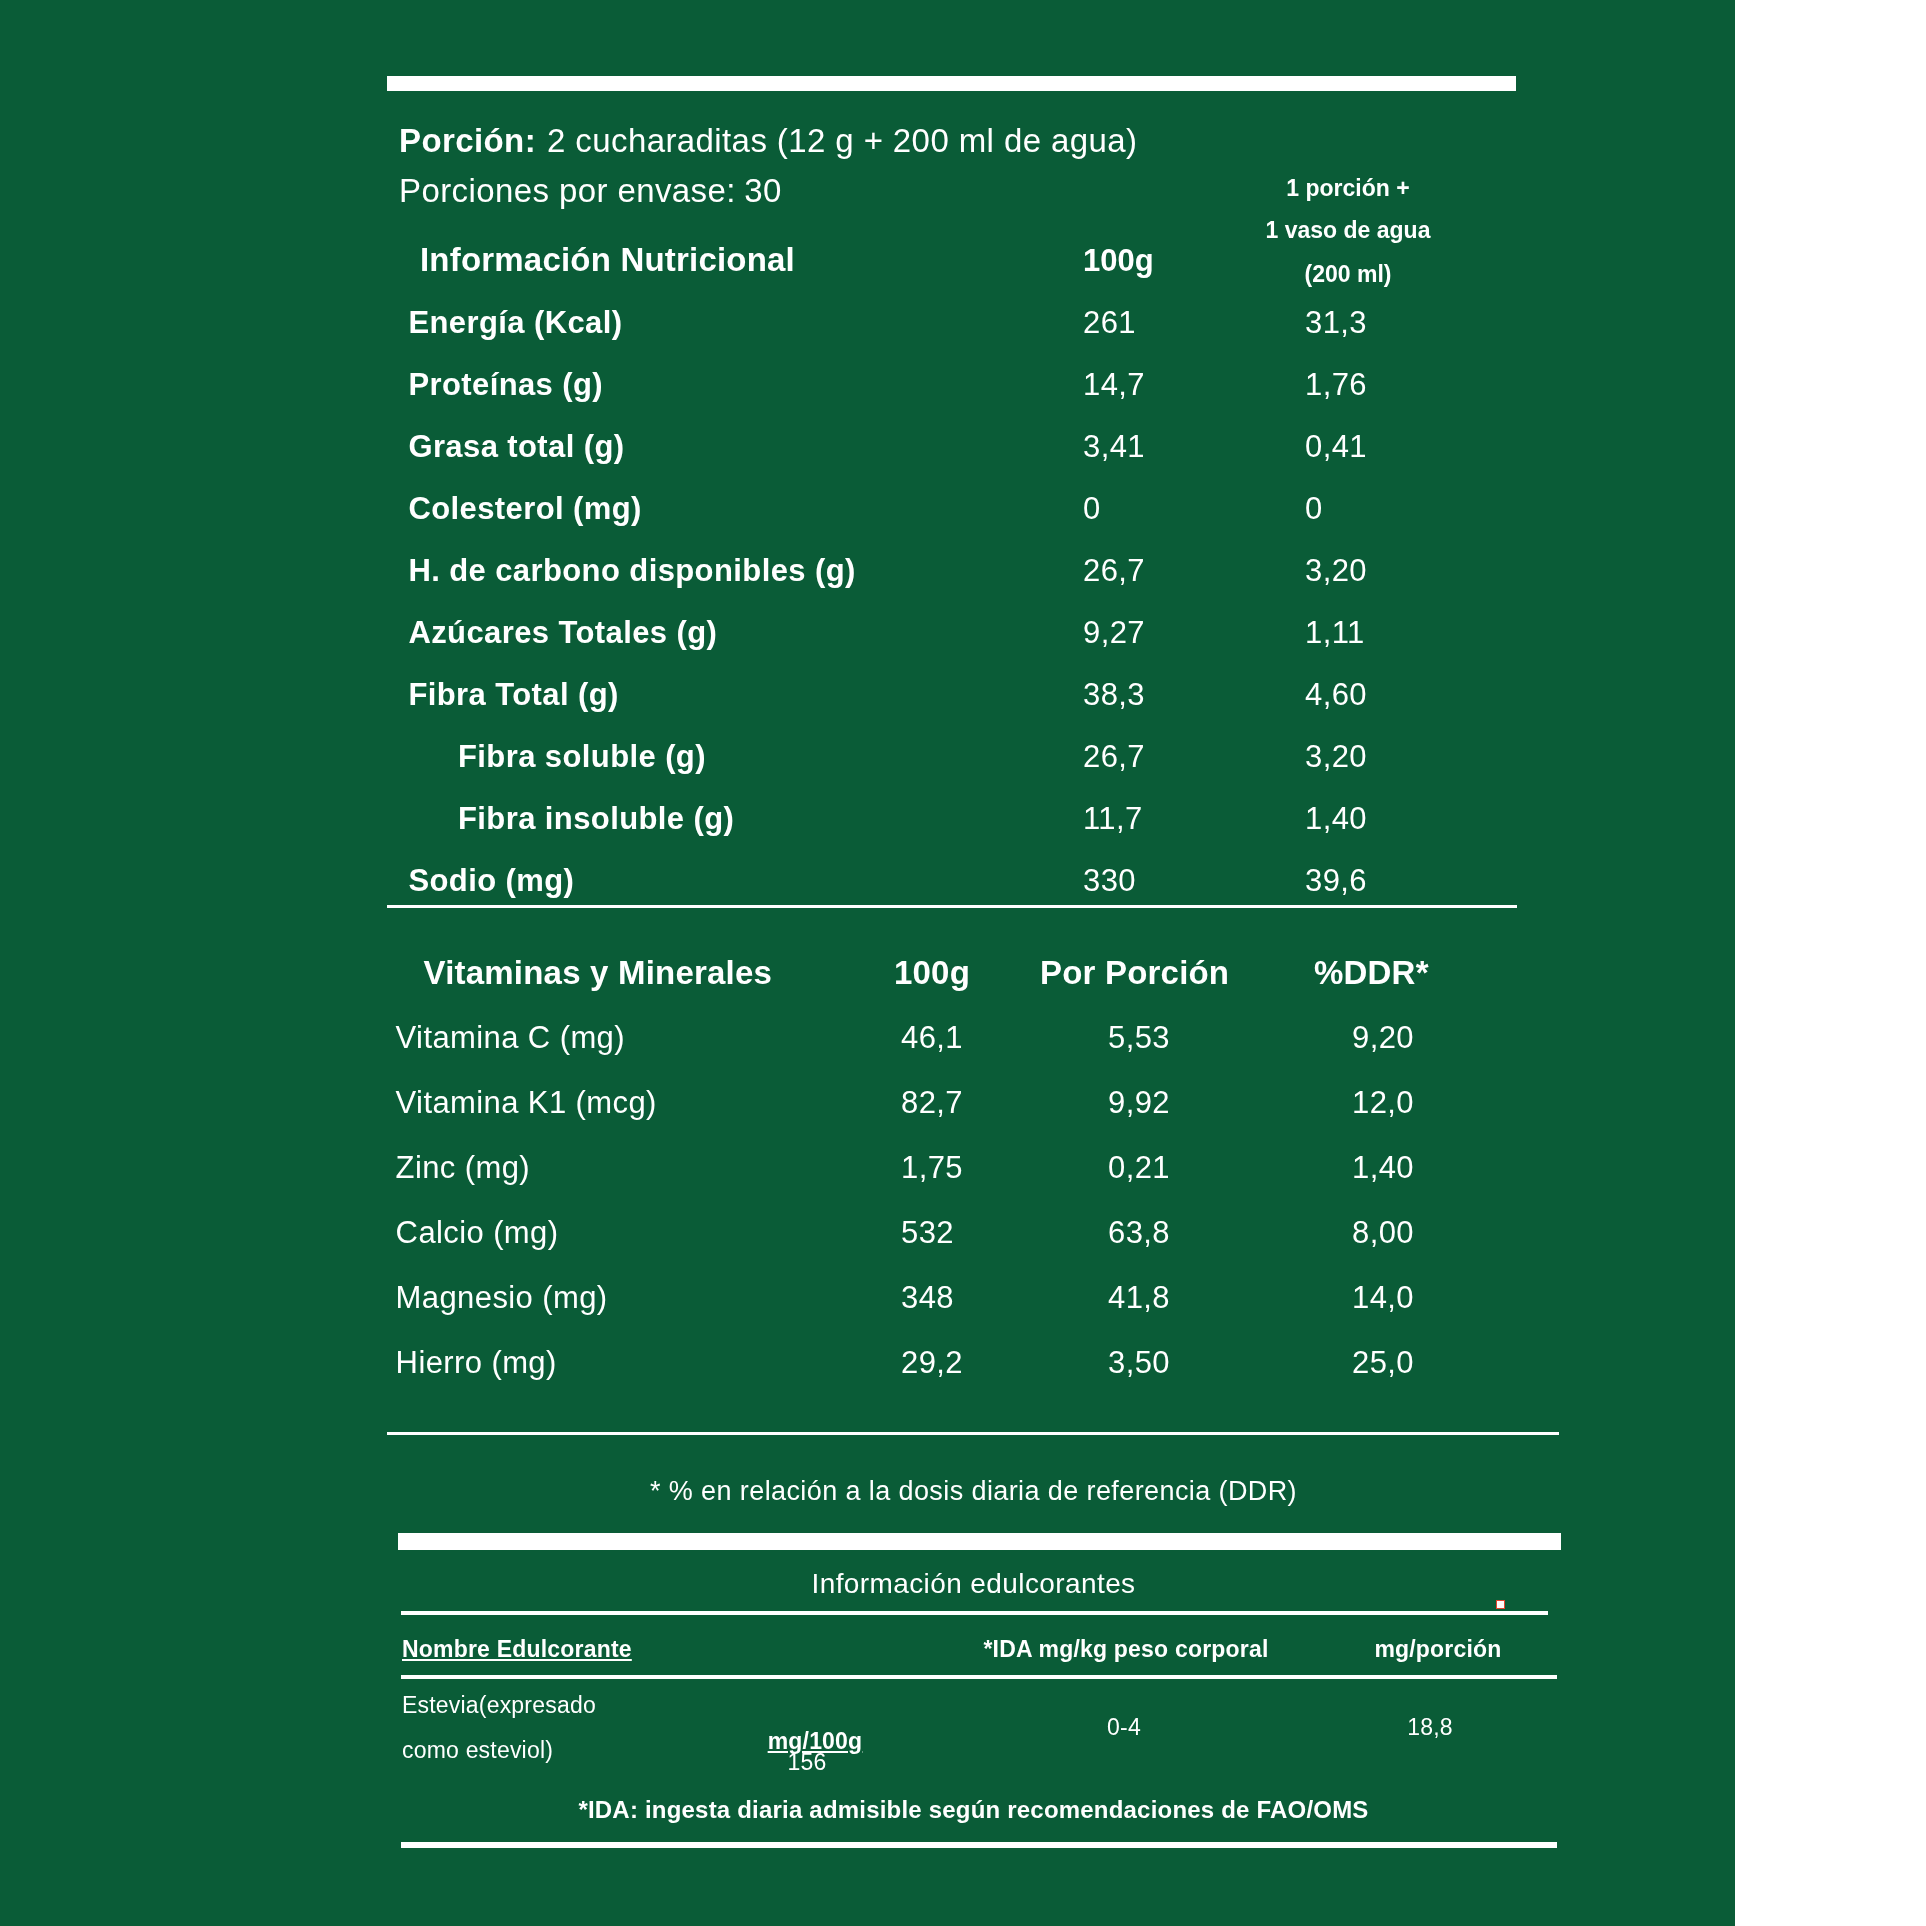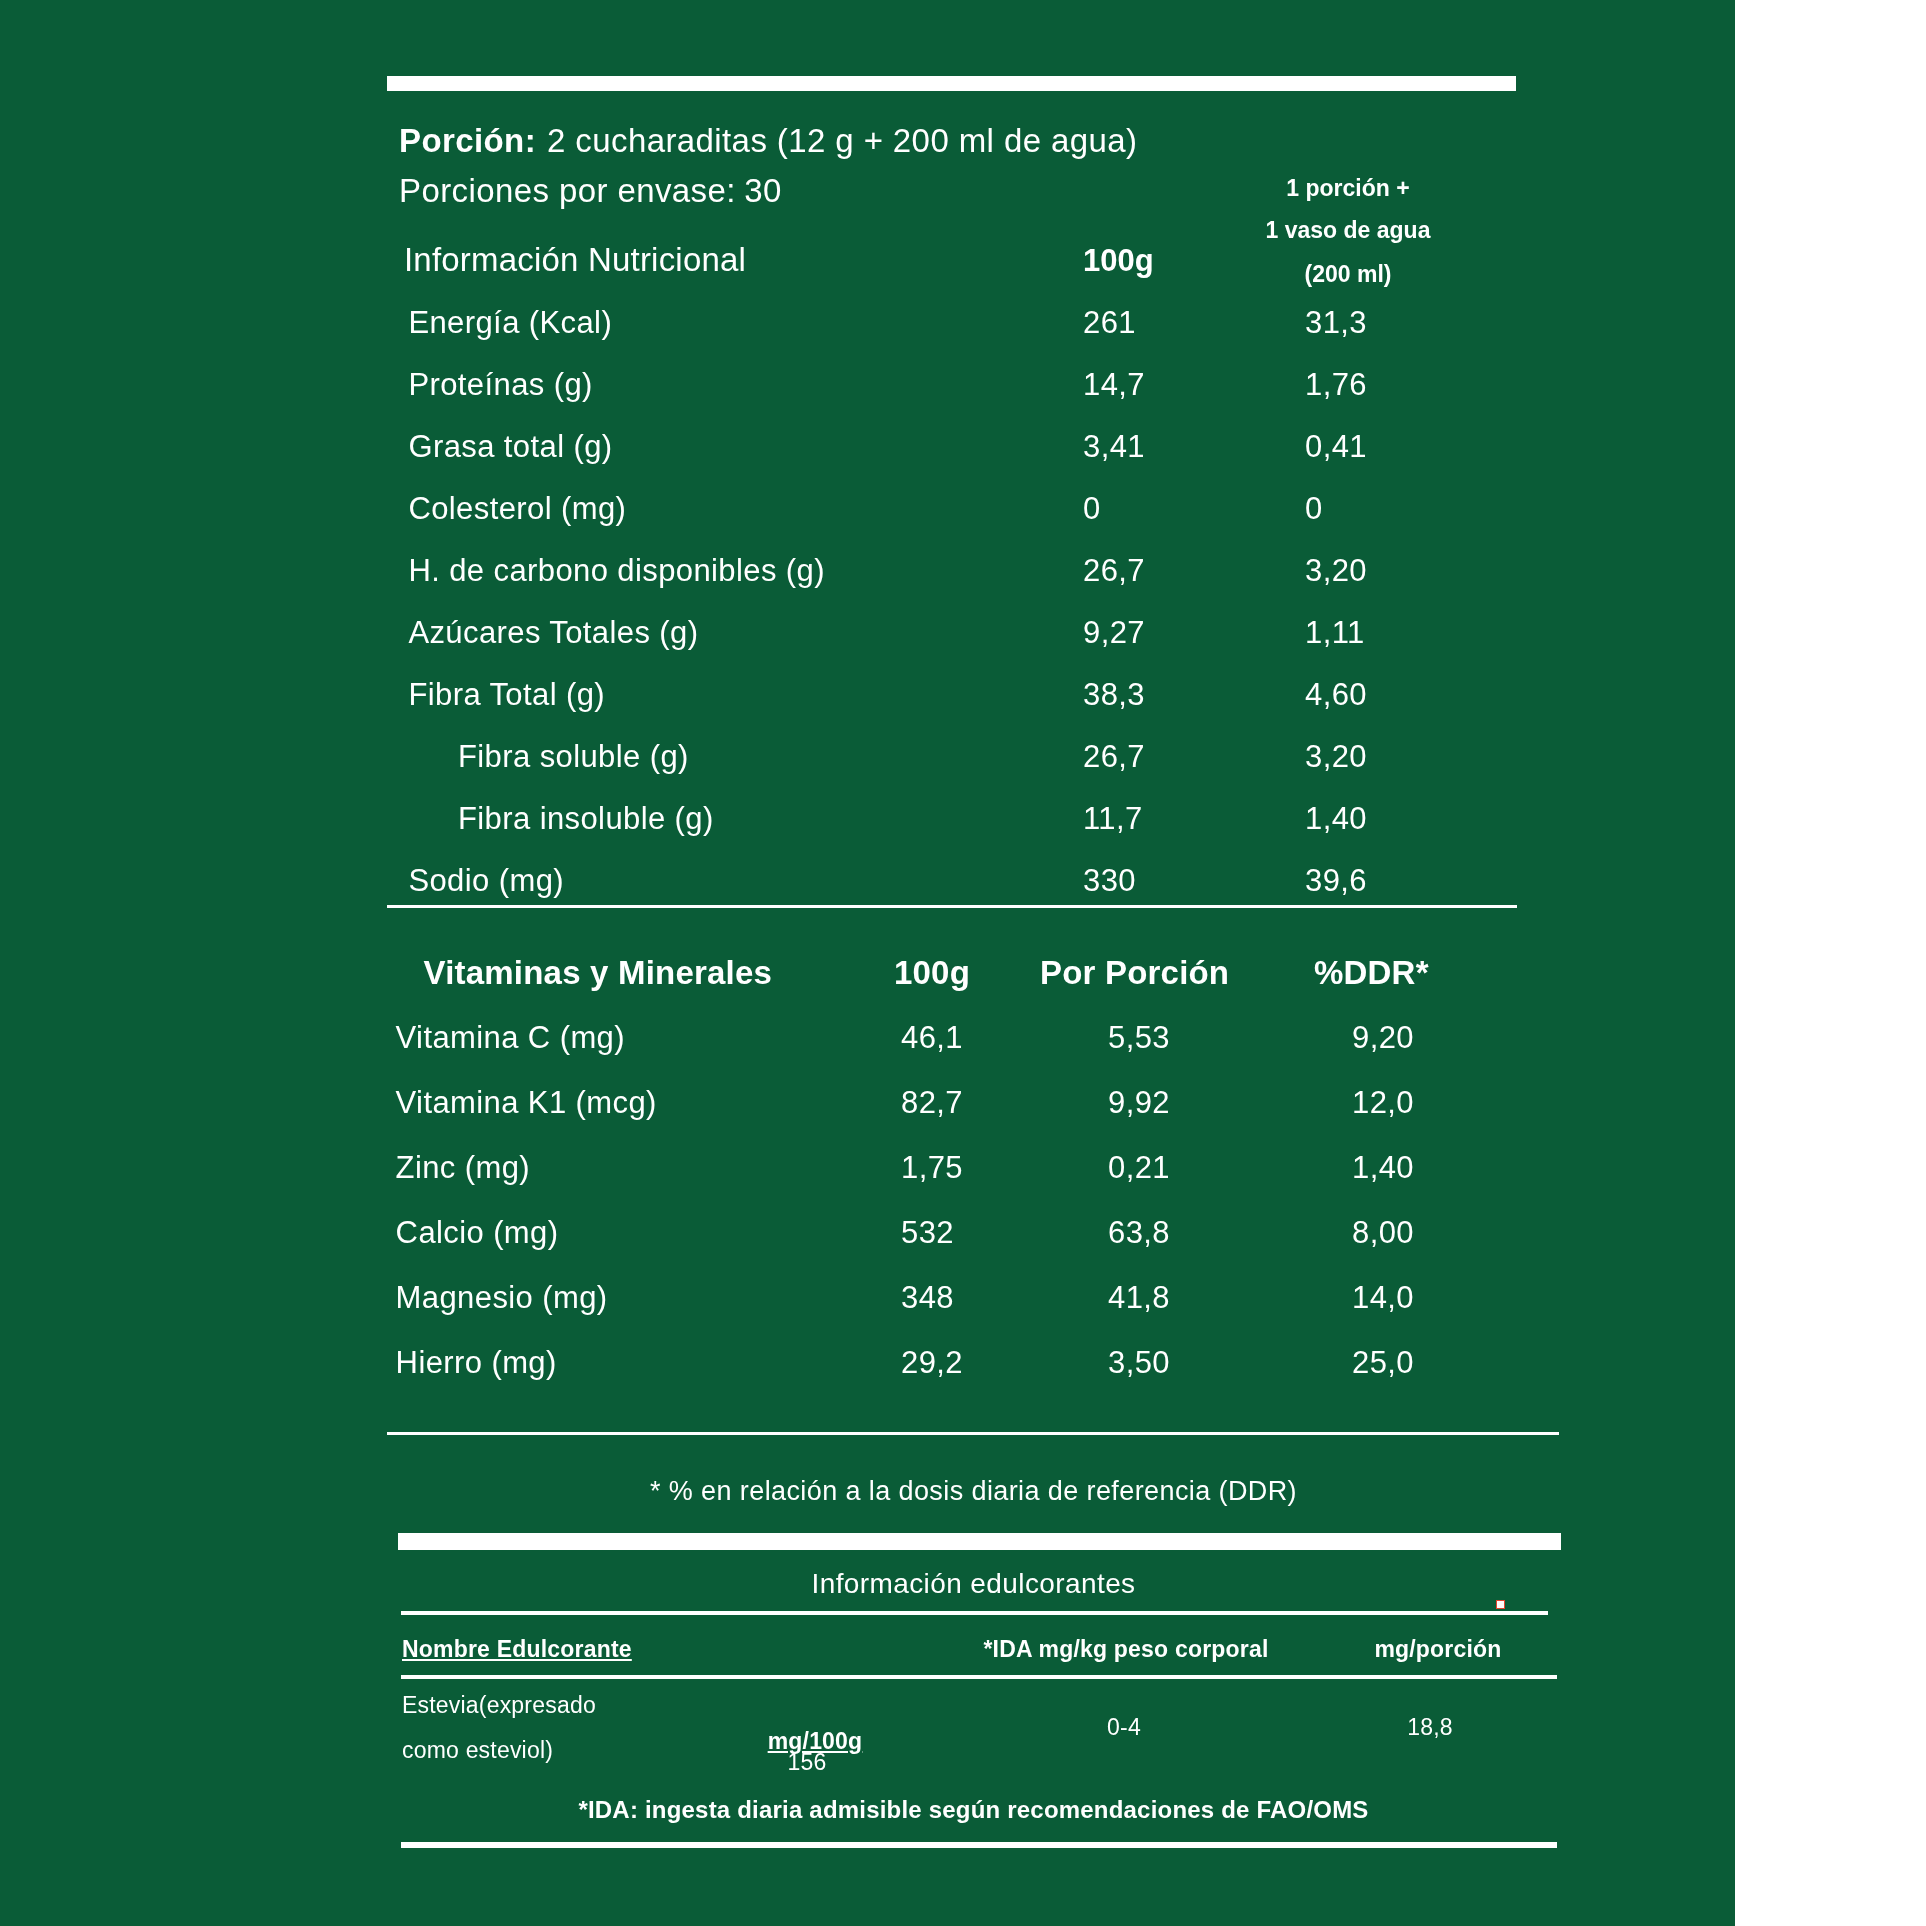--- a/index.html
+++ b/index.html
@@ -11,24 +11,24 @@
   }
   .abs{position:absolute;}
   .whitebar{position:absolute;background:#ffffff;}
   .b{font-weight:normal;}
   
   .porcion-line{left:399px;top:121px;font-size:33px;line-height:39px;letter-spacing:0.4px;}
   .porcion-line .lbl{font-weight:bold;padding-right:11px;}
   .porciones-line{left:399px;top:171px;font-size:33px;line-height:39px;letter-spacing:0.4px;}
   .rightcol{width:244px;text-align:center;font-size:23px;line-height:26px;font-weight:bold;}
   
-  .nut-title{left:404px;top:241px;font-size:33px;font-weight:normal;letter-spacing:0.2px;}
+  .nut-title{left:420px;top:241px;font-size:33px;font-weight:bold;letter-spacing:0.2px;}
   .nut-100g{left:1083px;top:243px;font-size:31px;font-weight:bold;}
   .nrow{position:absolute;left:387px;width:1173px;height:62px;font-size:31px;line-height:35px;letter-spacing:0.4px;}
-  .nrow .lab{position:absolute;left:21.4px;}
+  .nrow .lab{position:absolute;left:21.4px;font-weight:bold;}
   .nrow.sub .lab{left:71px;}
   .nrow .v100{position:absolute;left:696px;}
   .nrow .vpor{position:absolute;left:918px;}
   
   .vit-head{position:absolute;left:387px;top:954px;width:1173px;font-size:33px;font-weight:bold;letter-spacing:0.2px;}
   .vit-head .h-lab{position:absolute;left:8.6px;margin-left:28px;}
   .vit-head .h-100{position:absolute;left:507px;}
   .vit-head .h-por{position:absolute;left:653px;}
   .vit-head .h-ddr{position:absolute;left:927px;}
   .vrow{position:absolute;left:387px;width:1173px;height:65px;font-size:31px;line-height:35px;letter-spacing:0.4px;}

